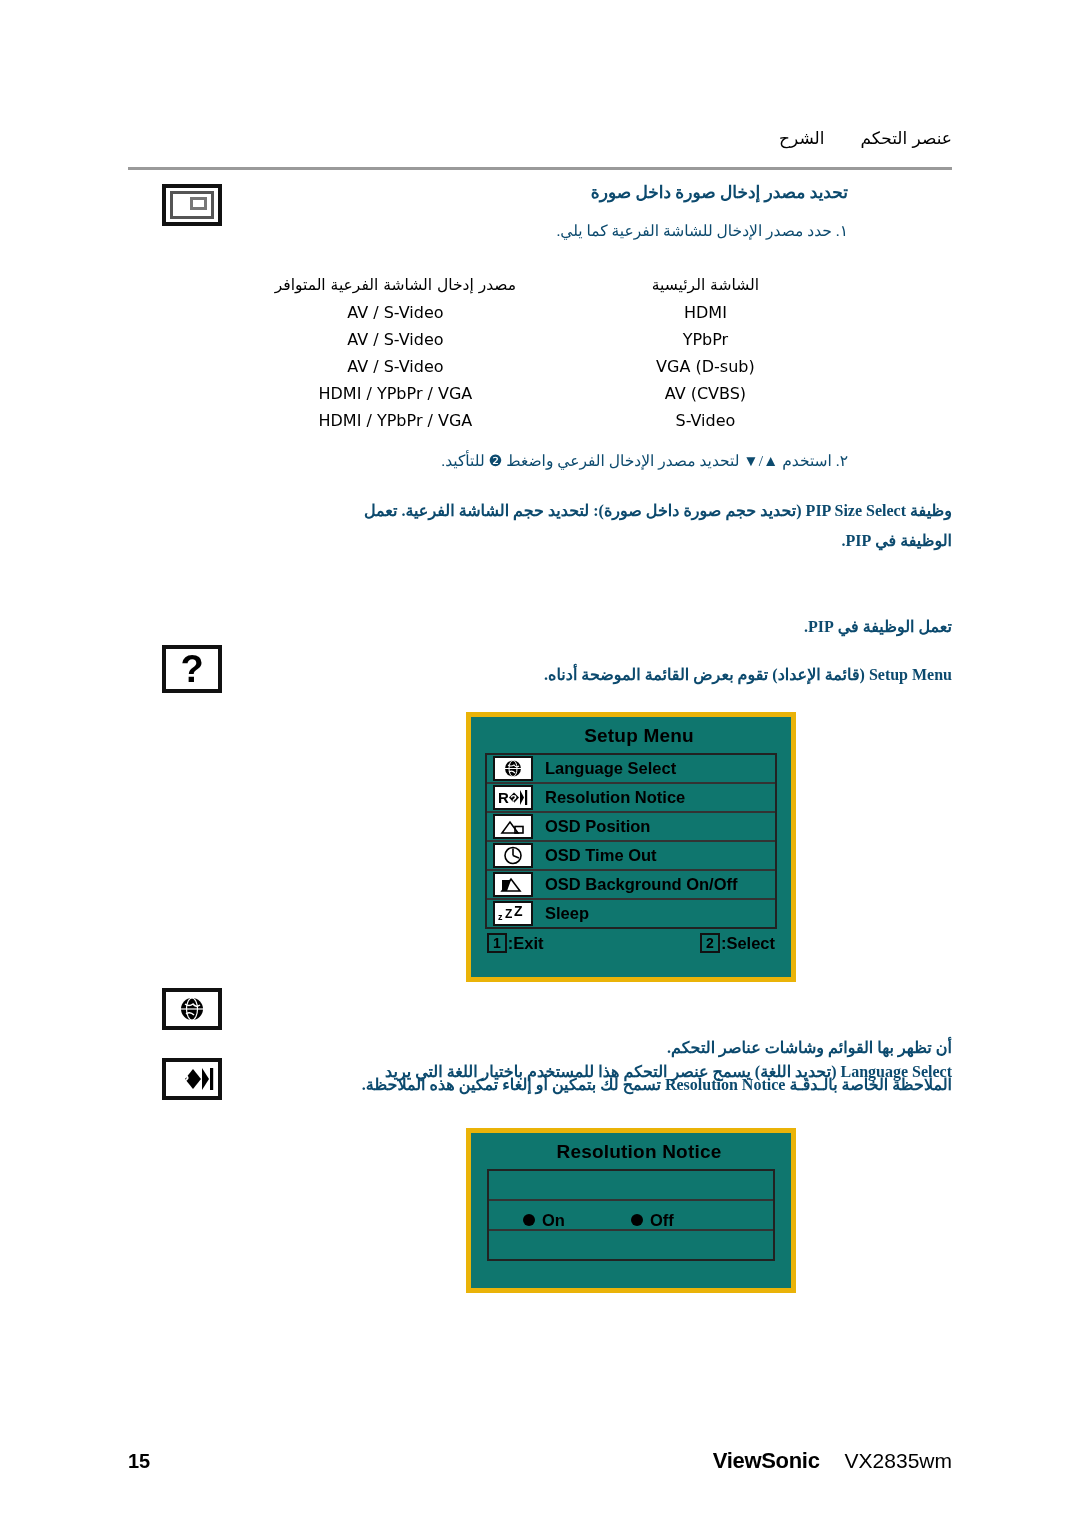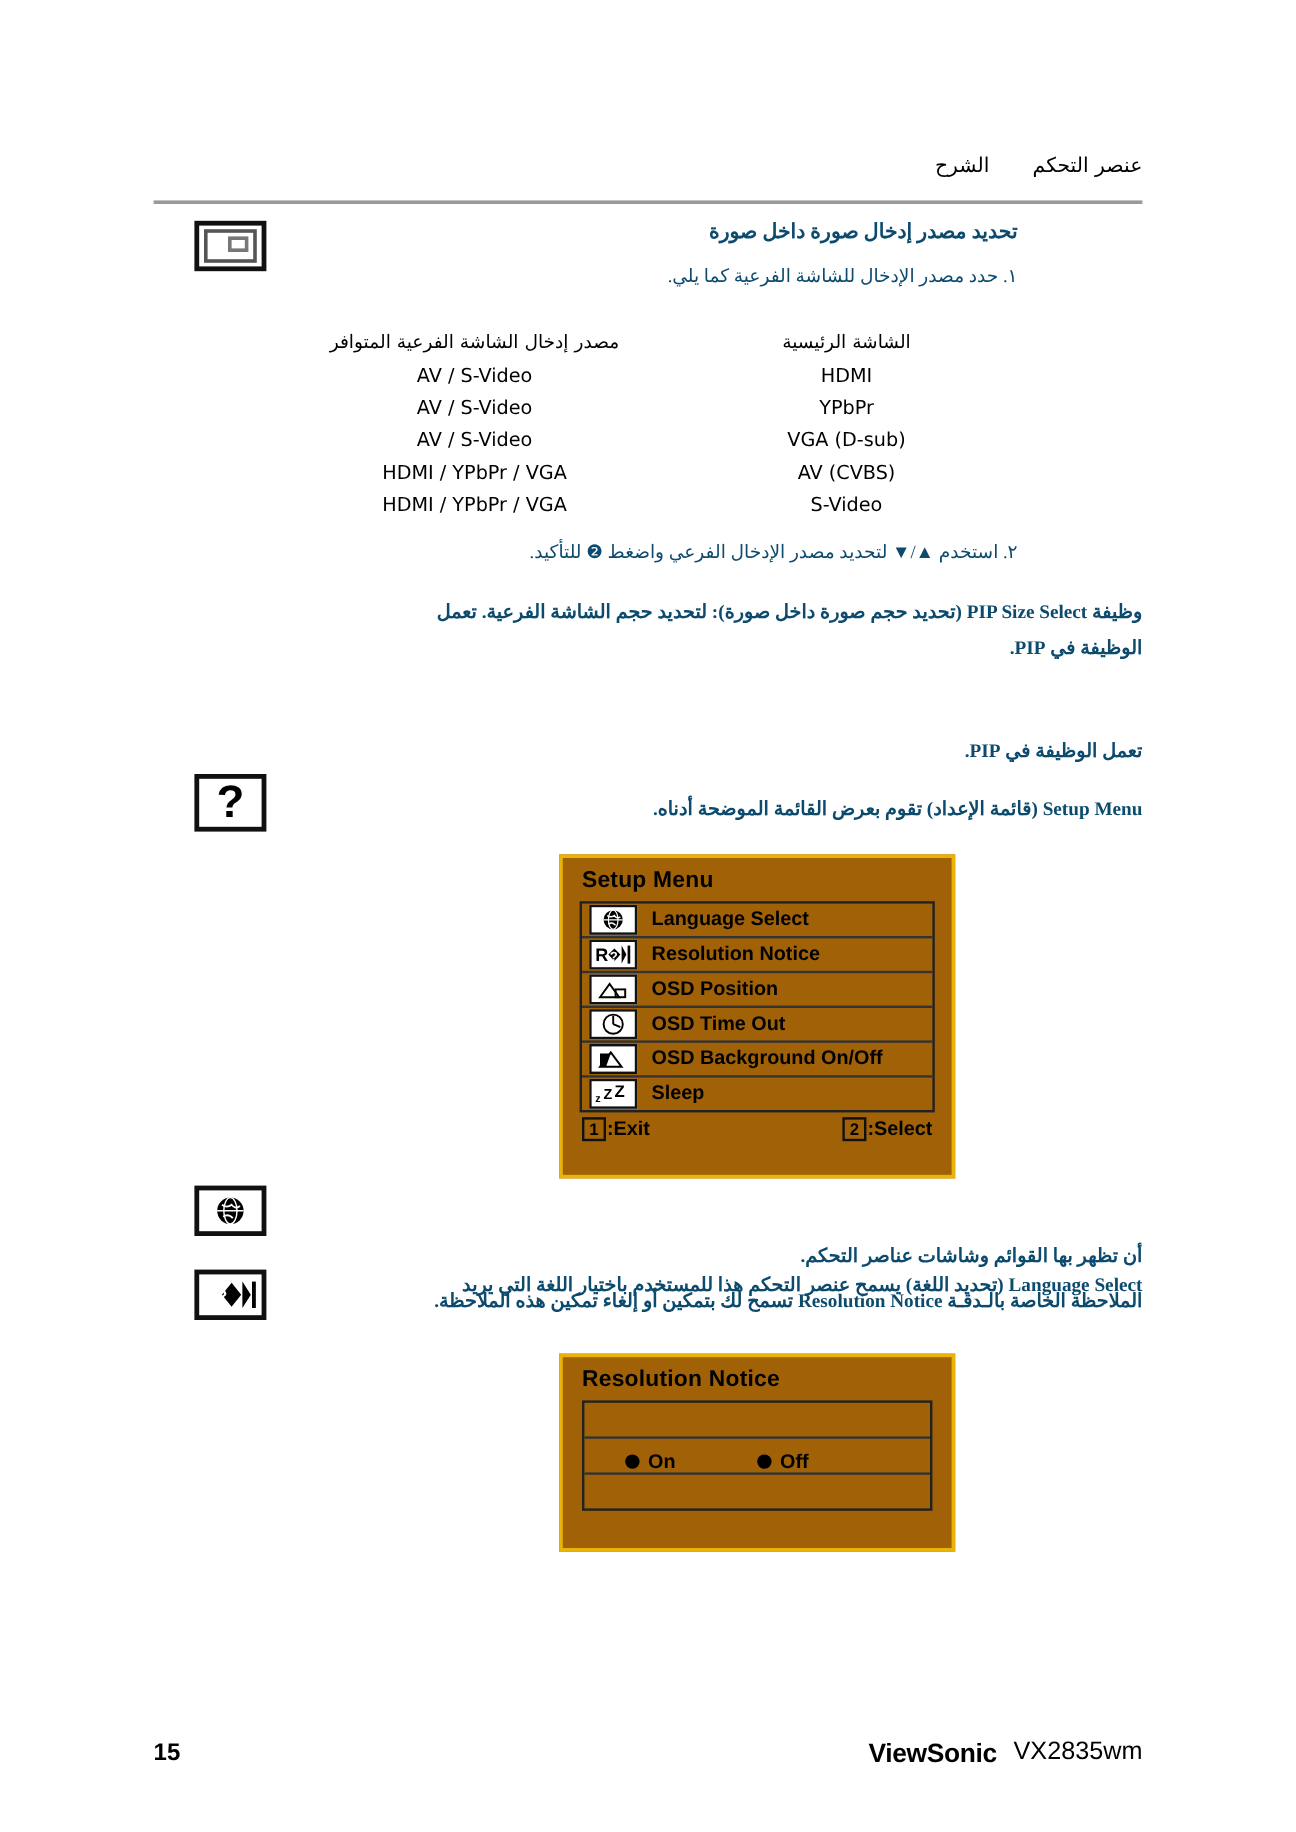--- a/index.html
+++ b/index.html
@@ -142,25 +142,26 @@
     font-family: "Liberation Sans", sans-serif;
     font-size: 38px;
     font-weight: bold;
     line-height: 1;
     color: #000;
   }
 
   
   .osd {
     position: absolute;
-    border: 3px solid #eab308;
-    background: #a16207;
+    border: 5px solid #eab308;
+    background: #0f766e;
     box-sizing: border-box;
     direction: ltr;
     font-family: "Liberation Sans", "DejaVu Sans", sans-serif;
+    text-align: center;
   }
   .osd-title {
     font-size: 19px;
     font-weight: bold;
     color: #000;
     padding: 8px 0 6px 16px;
     letter-spacing: .2px;
   }
   .osd-list {
     border: 2px solid #222;
@@ -261,22 +262,22 @@
     font-weight: bold;
     font-family: "Liberation Sans", sans-serif;
     direction: ltr;
   }
   .brand {
     position: absolute;
     right: 128px;
     top: 1448px;
     direction: ltr;
     display: flex;
-    gap: 14px;
-    align-items: flex-start;
+    gap: 25px;
+    align-items: center;
     font-family: "Liberation Sans", sans-serif;
   }
   .brand-name { font-size: 22px; font-weight: bold; letter-spacing: -.3px; }
   .brand-model { font-size: 21px; font-weight: 400; }
 </style>
 </head>
 <body>
 
 <div class="page">
 

